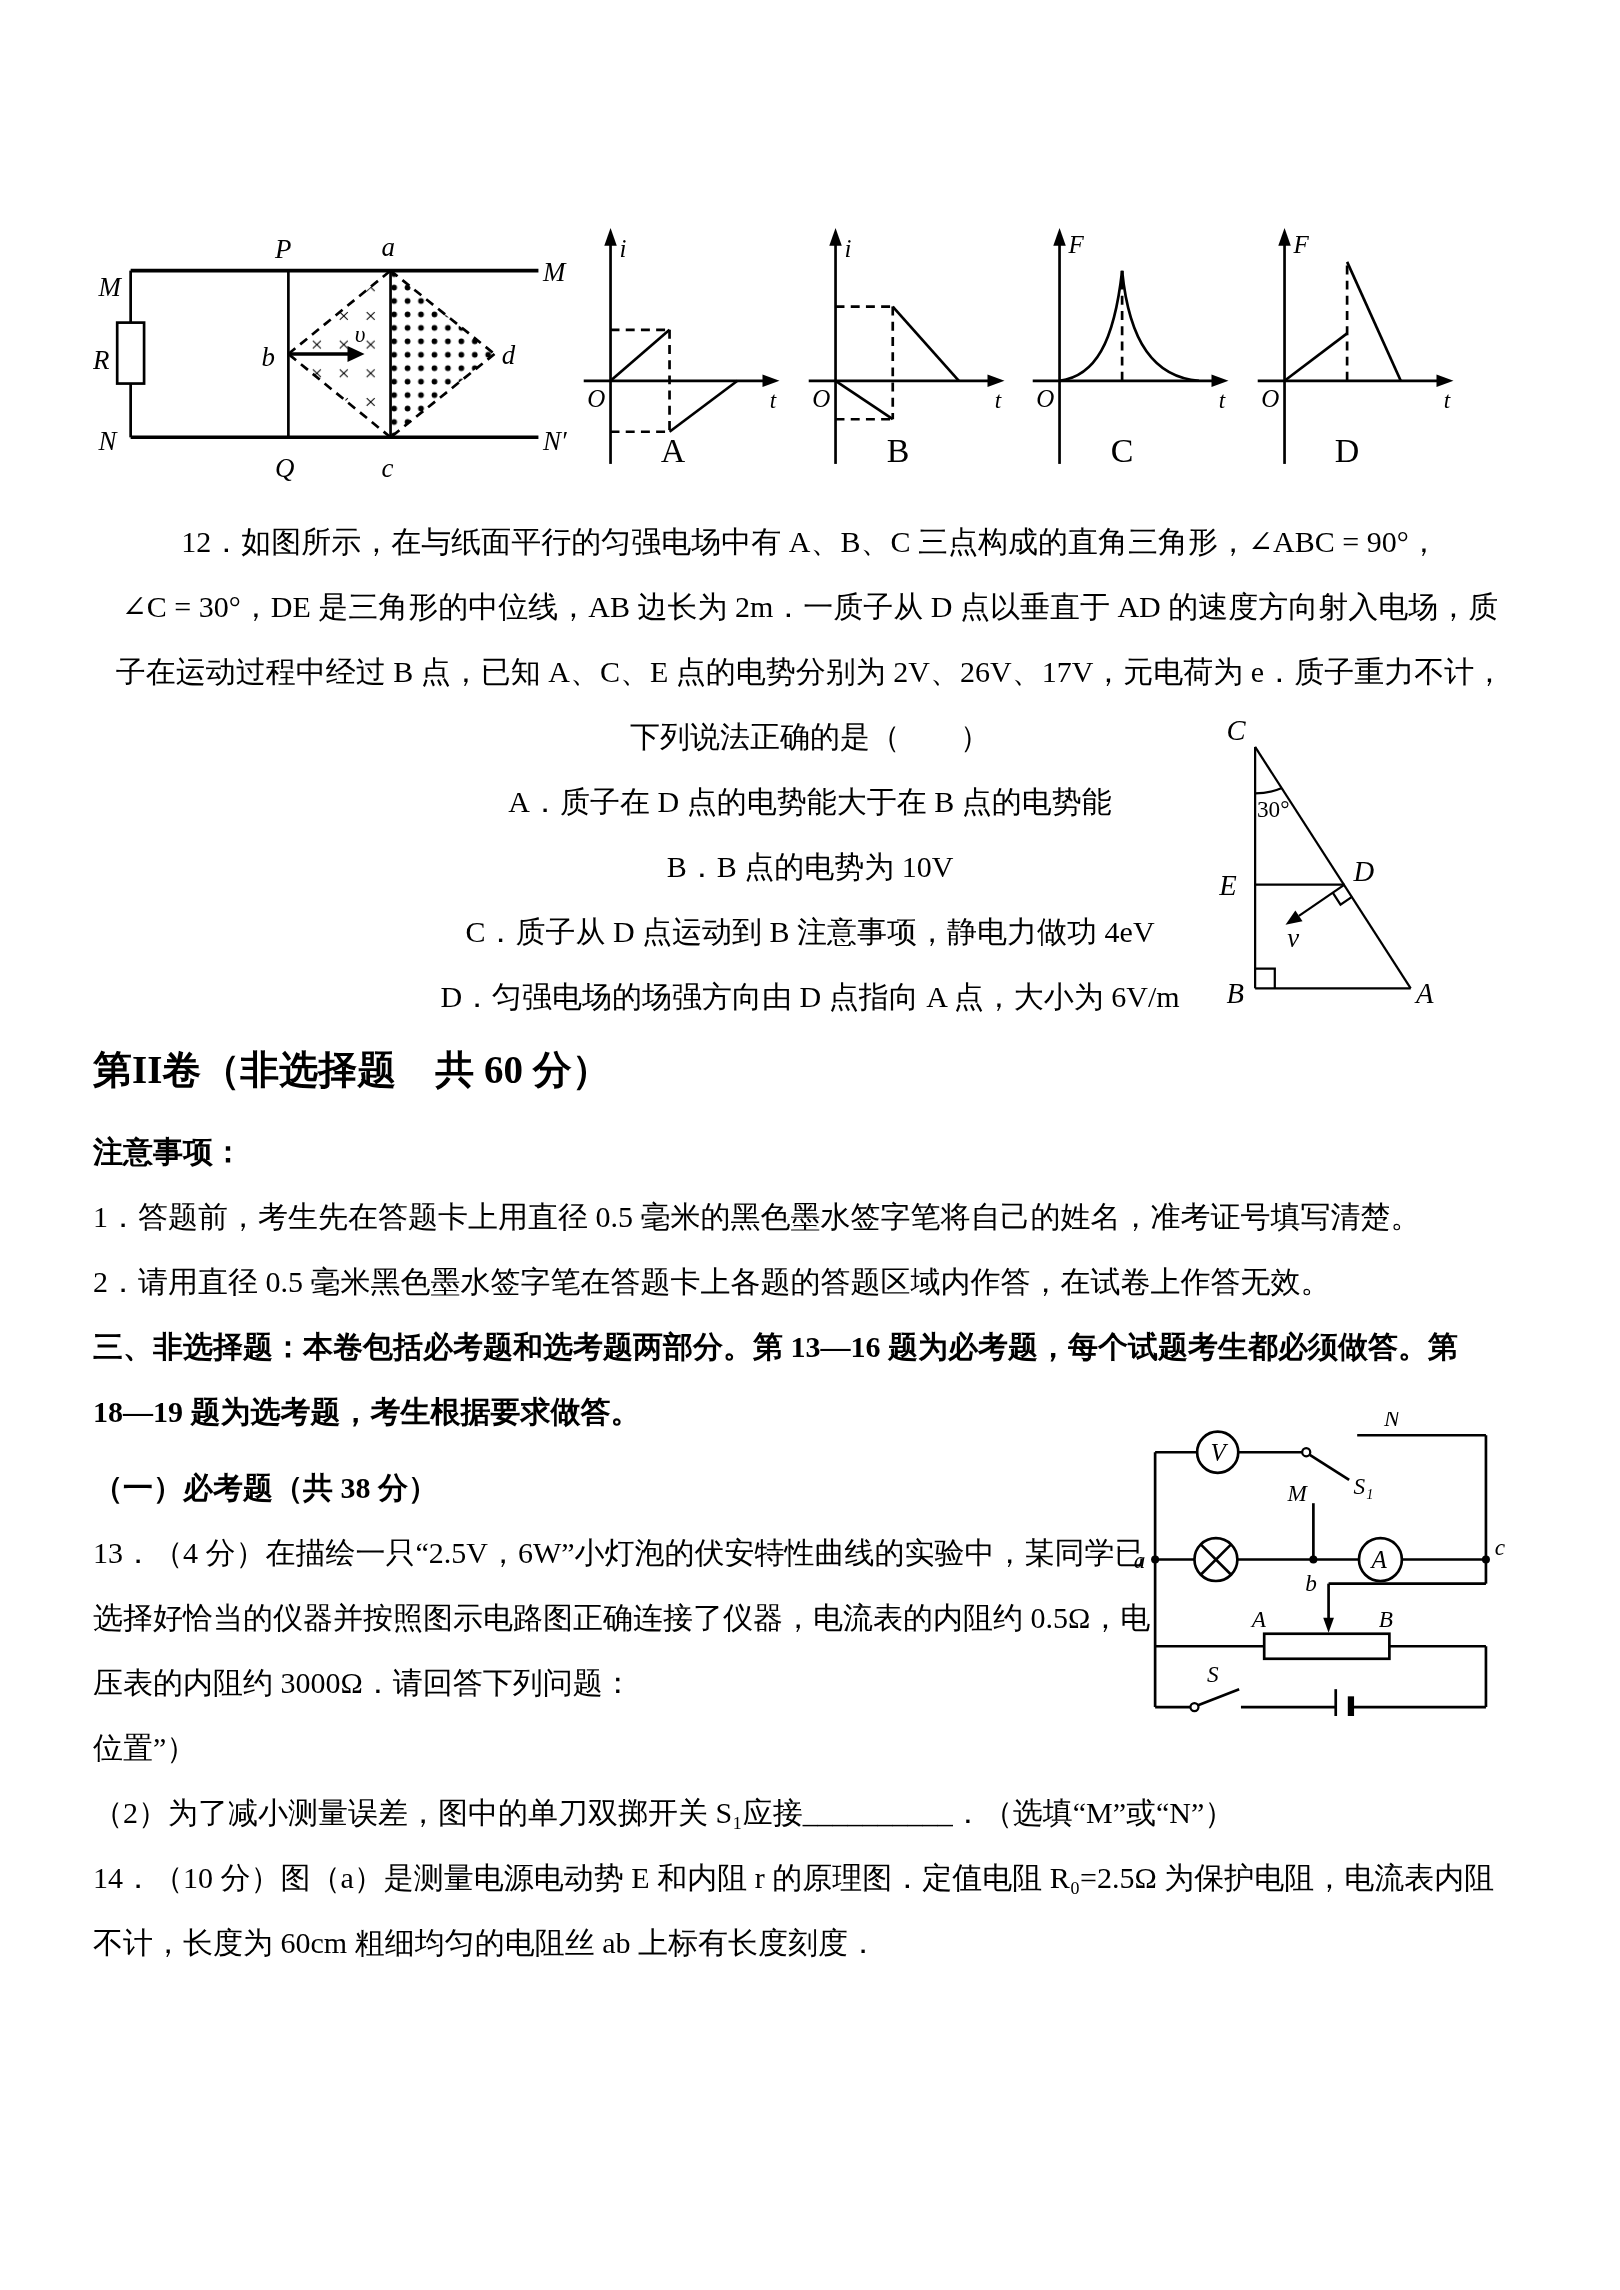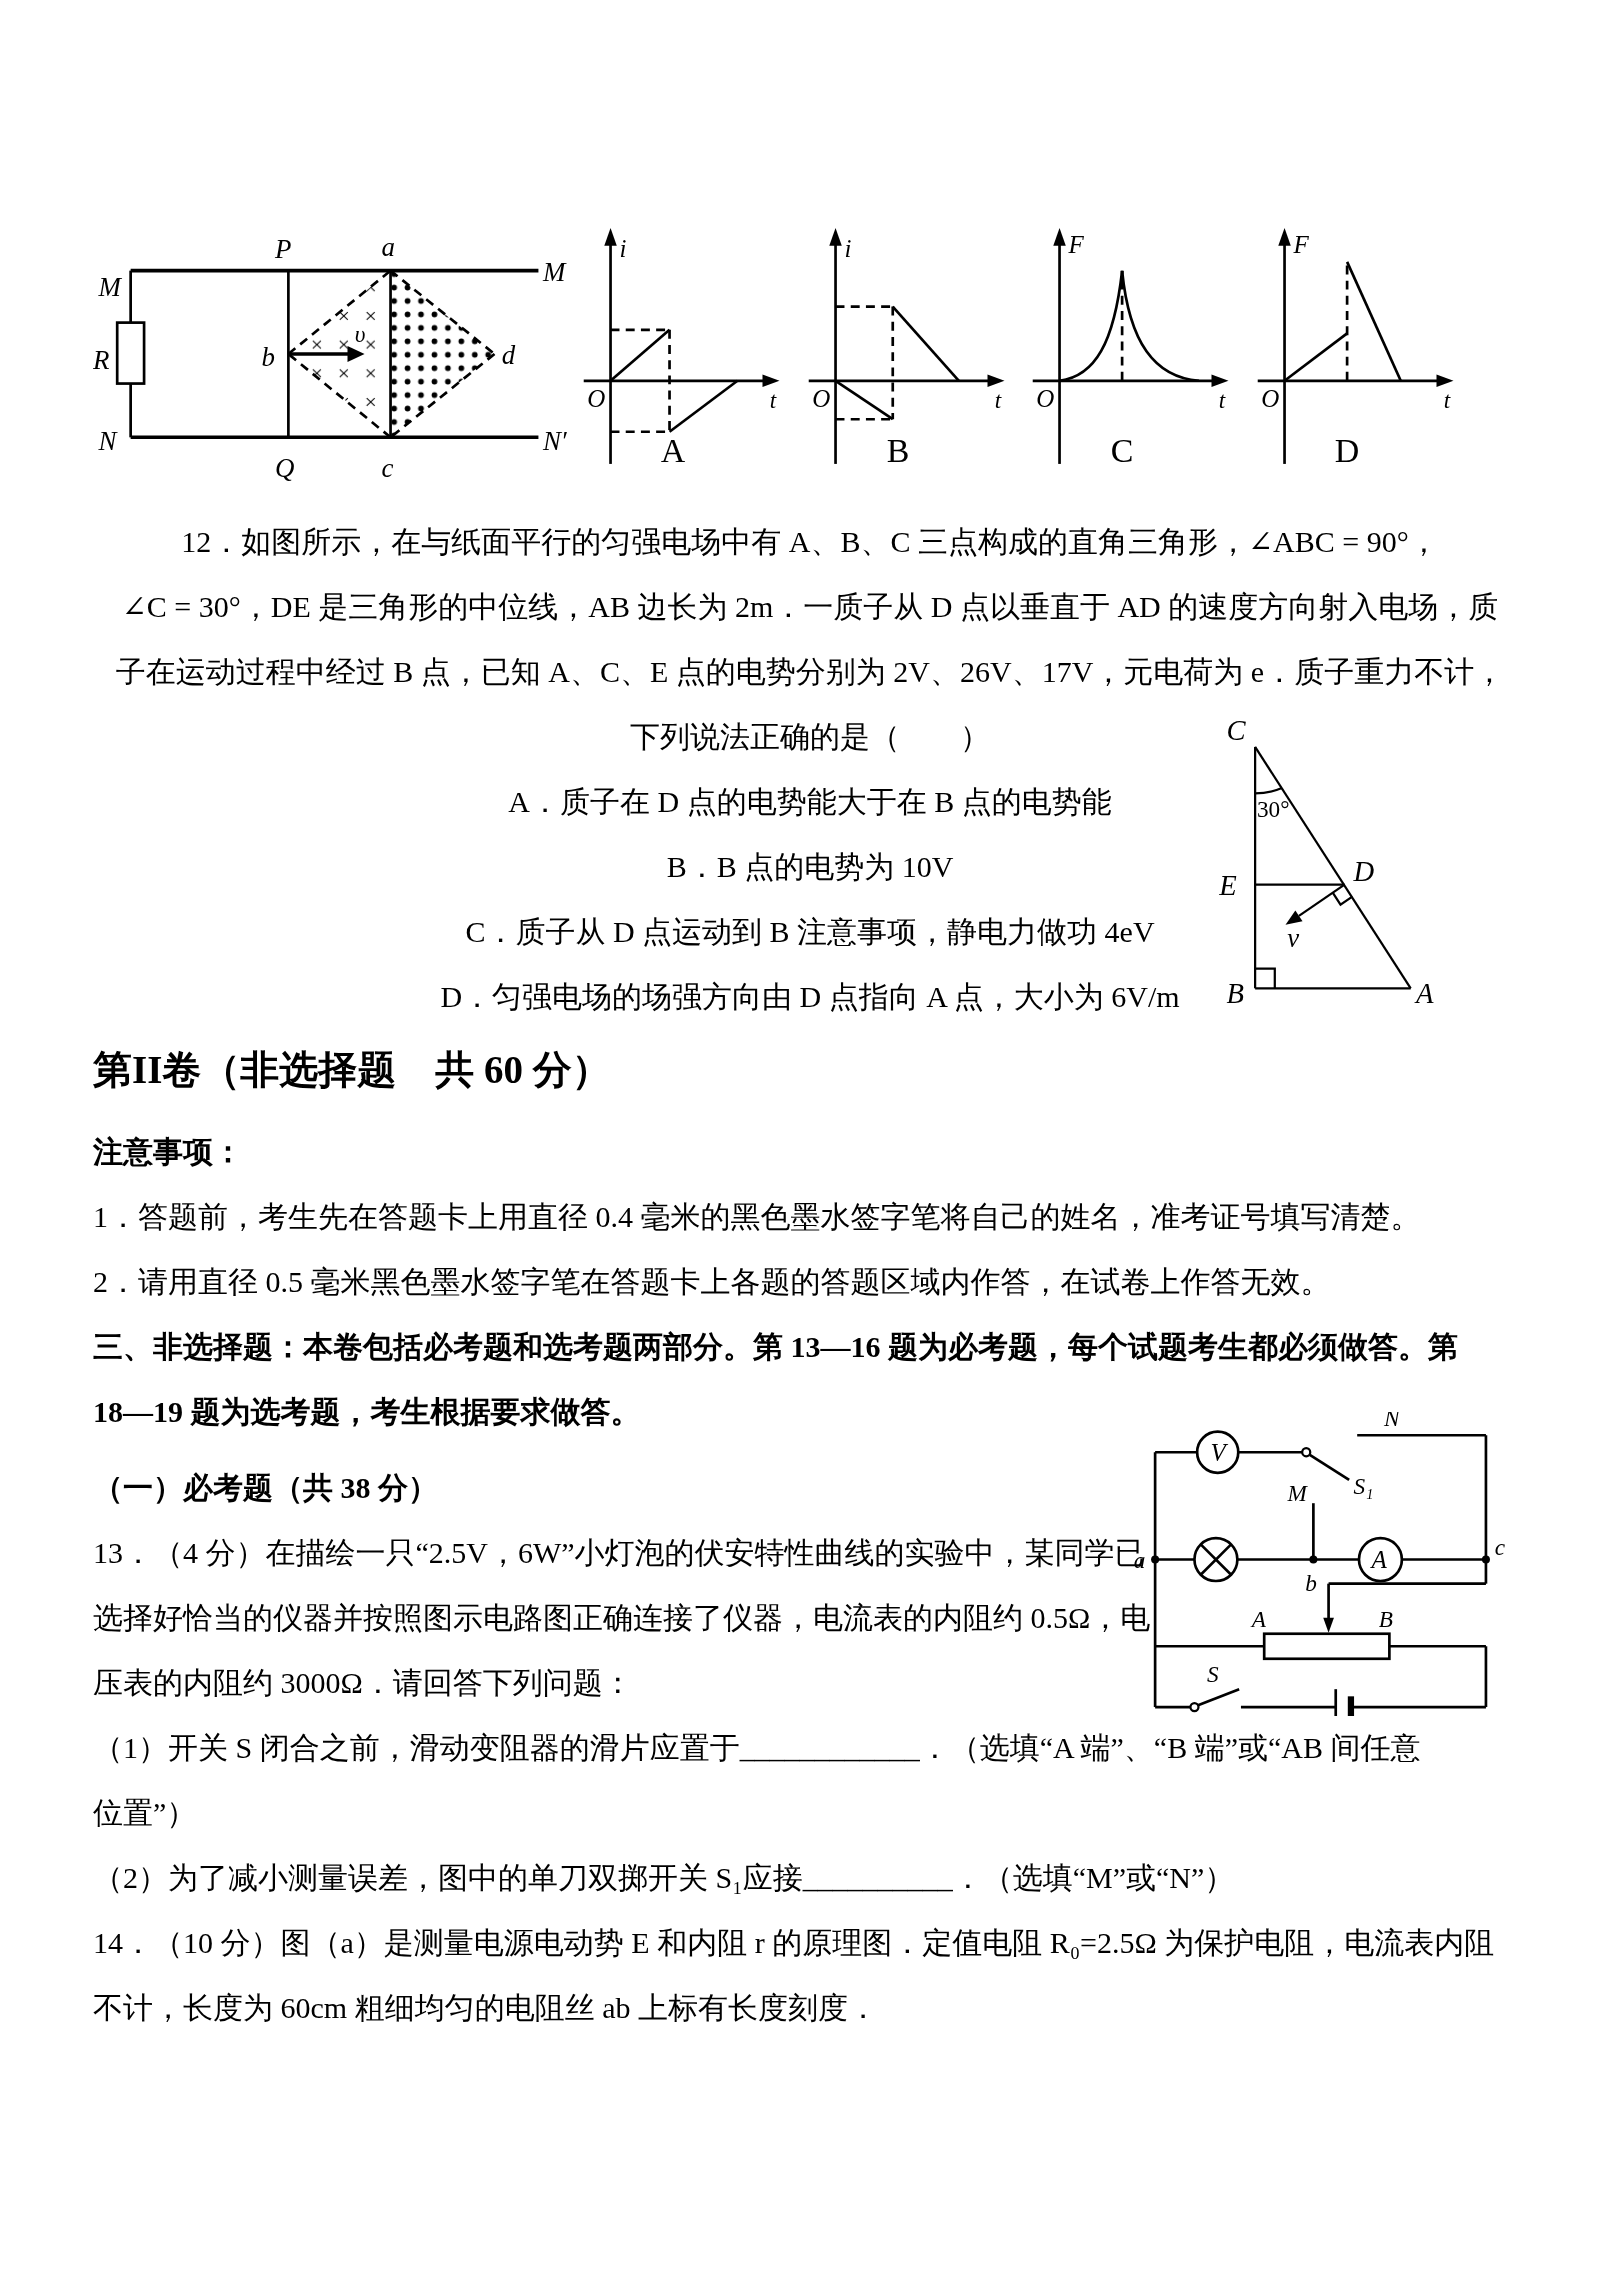--- a/index.html
+++ b/index.html
@@ -160,21 +160,21 @@
       <text class="it" x="38" y="214" font-size="32">E</text>
       <text class="it" x="188" y="198" font-size="32">D</text>
       <text class="it" x="114" y="272" font-size="30">v</text>
       <text class="it" x="46" y="334" font-size="32">B</text>
       <text class="it" x="258" y="334" font-size="32">A</text>
     </svg>
   </div>
 
   <div class="doc-title">第II卷（非选择题　共 60 分）</div>
   <div class="line bold notes-heading">注意事项：</div>
-  <div class="line">1．答题前，考生先在答题卡上用直径 0.4 毫米的黑色墨水签字笔将自己的姓名，准考证号填写清楚。</div>
+  <div class="line">1．答题前，考生先在答题卡上用直径 0.5 毫米的黑色墨水签字笔将自己的姓名，准考证号填写清楚。</div>
   <div class="line">2．请用直径 0.5 毫米黑色墨水签字笔在答题卡上各题的答题区域内作答，在试卷上作答无效。</div>
   <div class="line bold">三、非选择题：本卷包括必考题和选考题两部分。第 13—16 题为必考题，每个试题考生都必须做答。第</div>
   <div class="line bold">18—19 题为选考题，考生根据要求做答。</div>
 
   <div class="q13-wrap">
     <div class="line bold">（一）必考题（共 38 分）</div>
     <div class="line">13．（4 分）在描绘一只“2.5V，6W”小灯泡的伏安特性曲线的实验中，某同学已</div>
     <div class="line">选择好恰当的仪器并按照图示电路图正确连接了仪器，电流表的内阻约 0.5Ω，电</div>
     <div class="line">压表的内阻约 3000Ω．请回答下列问题：</div>
 
@@ -225,21 +225,20 @@
       <text class="it" x="6" y="174" font-size="26">a</text>
       <text class="it" x="198" y="200" font-size="26">b</text>
       <text class="it" x="272" y="175" font-size="28">A</text>
       <text class="it" x="410" y="160" font-size="26">c</text>
       <text class="it" x="138" y="240" font-size="26">A</text>
       <text class="it" x="280" y="240" font-size="26">B</text>
       <text class="it" x="88" y="302" font-size="26">S</text>
     </svg>
   </div>
 
-  <div class="line">（1）开关 S 闭合之前，滑动变阻器的滑片应置于____________．（选填“A 端”、“B 端”或“AB 间任意</div>
   <div class="line">位置”）</div>
   <div class="line">（2）为了减小测量误差，图中的单刀双掷开关 S₁应接__________．（选填“M”或“N”）</div>
 
   <div class="line">14．（10 分）图（a）是测量电源电动势 E 和内阻 r 的原理图．定值电阻 R₀=2.5Ω 为保护电阻，电流表内阻</div>
   <div class="line">不计，长度为 60cm 粗细均匀的电阻丝 ab 上标有长度刻度．</div>
 
 </div>
 
 
 </body></html>

